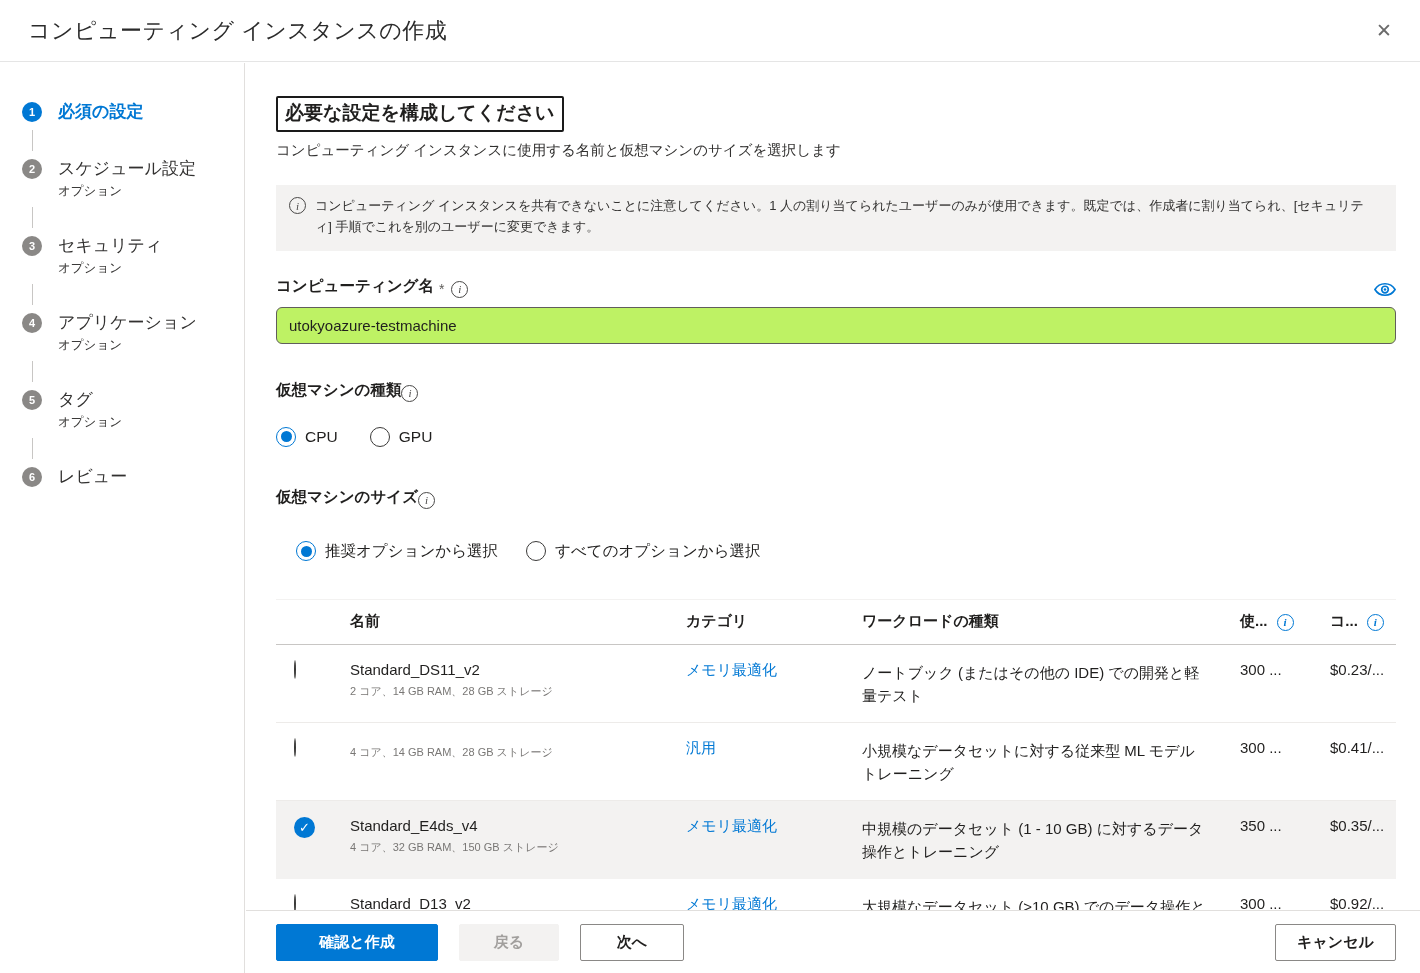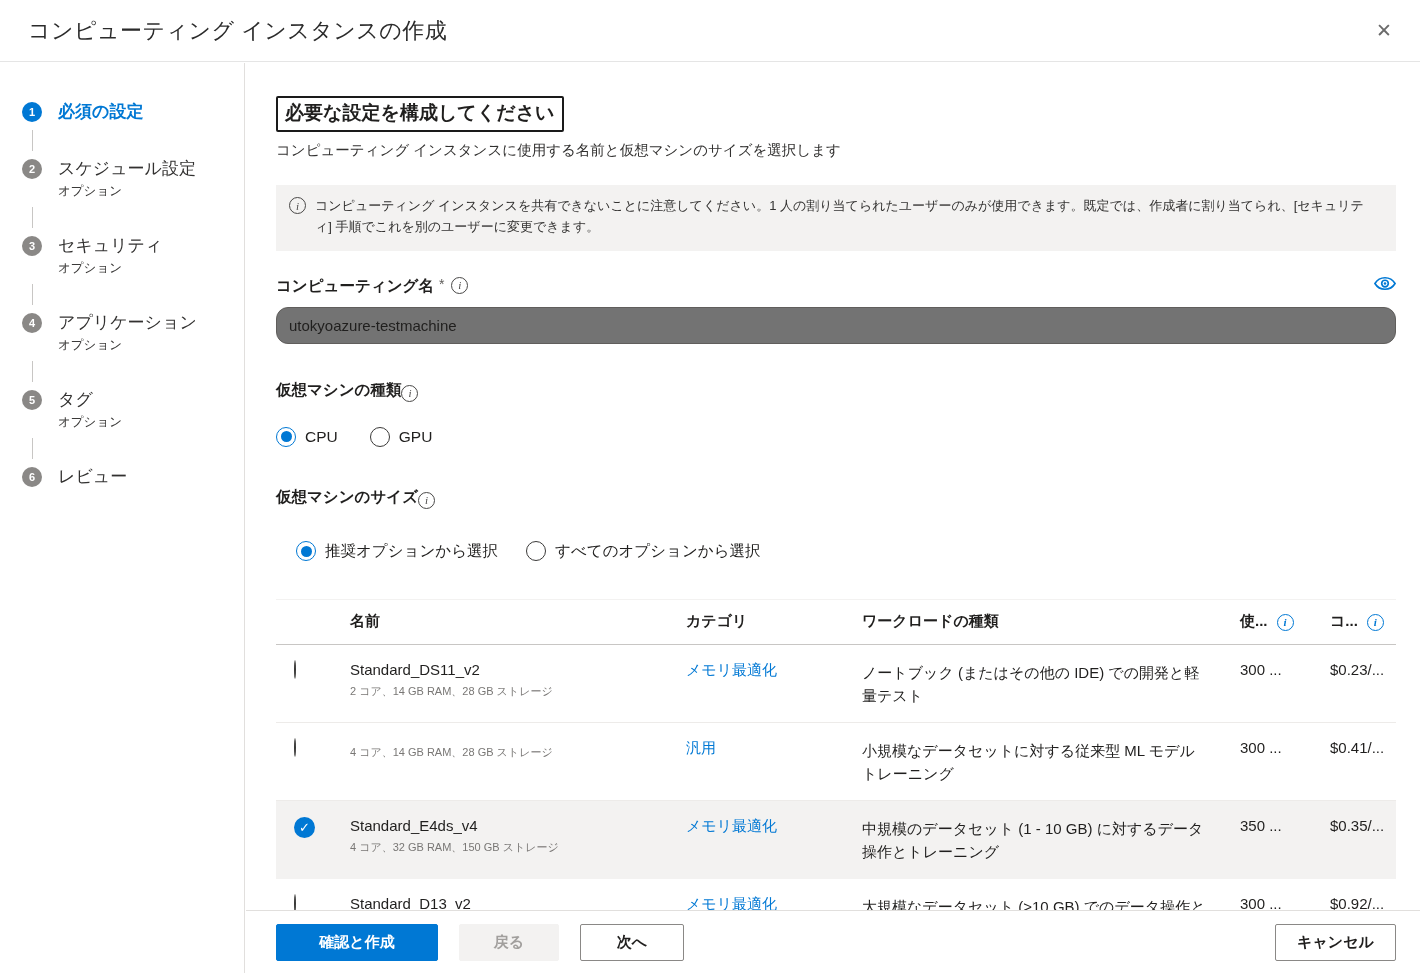--- a/index.html
+++ b/index.html
@@ -54,28 +54,28 @@
   }
   .info-banner .banner-text { font-size: 13px; line-height: 1.6; color: #323130; padding-right: 6px; }
 
   .icon-info {
     display: inline-flex; width: 17px; height: 17px; border: 1px solid #494847; border-radius: 50%;
     color: #494847; font-size: 11px; font-style: italic; font-family: "Liberation Serif", serif;
     align-items: center; justify-content: center; flex: none; position: relative; top: 1px;
   }
   .icon-info.blue { border-color: #0078d4; color: #0078d4; }
 
-  .field-label-row { display: flex; align-items: flex-start; gap: 7px; margin-top: 25px; }
+  .field-label-row { display: flex; align-items: flex-end; gap: 7px; margin-top: 25px; }
   .field-label { font-size: 15.5px; font-weight: bold; color: #201f1e; }
   .req-mark { font-size: 14px; color: #5d5b58; margin-left: -2px; }
   .eye-btn { margin-left: auto; background: none; border: none; cursor: pointer; padding: 0; line-height: 0; }
 
   .text-input {
-    margin-top: 10px; width: 100%; height: 37px; border: 1px solid #605e5c; border-radius: 12px;
-    font-size: 15px; color: #201f1e; padding: 0 12px; font-family: inherit; background: #737373;
+    margin-top: 10px; width: 100%; height: 37px; border: 1px solid #605e5c; border-radius: 6px;
+    font-size: 15px; color: #201f1e; padding: 0 12px; font-family: inherit; background: #bef264;
   }
 
   .section-label-row { display: flex; align-items: flex-end; }
   .mt-vmtype { margin-top: 36px; }
   .mt-vmsize { margin-top: 40px; }
 
   .radio-row { display: flex; align-items: center; gap: 32px; margin-top: 26px; }
   .radio-row.indent { margin-left: 20px; margin-top: 33px; gap: 28px; }
   .radio-opt { display: flex; align-items: center; gap: 9px; cursor: pointer; }
   .radio-circle {

